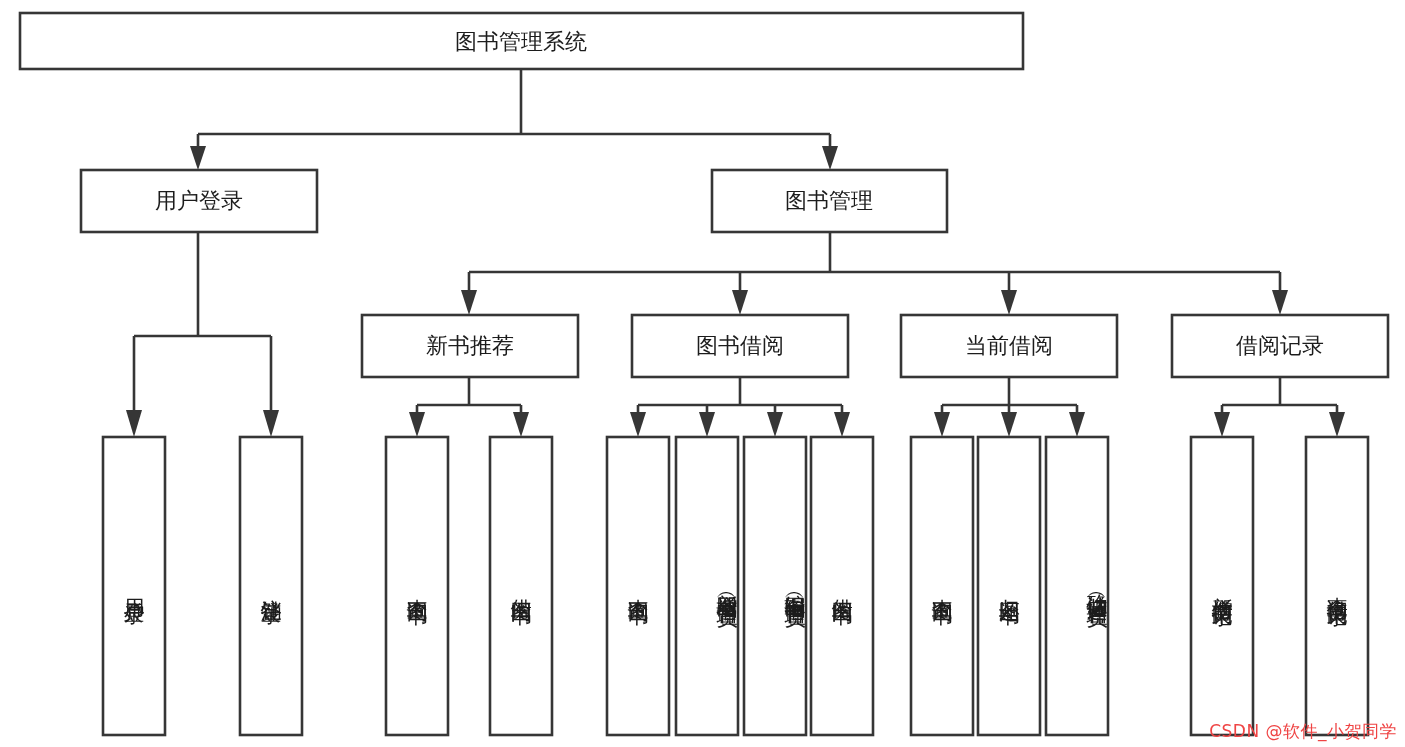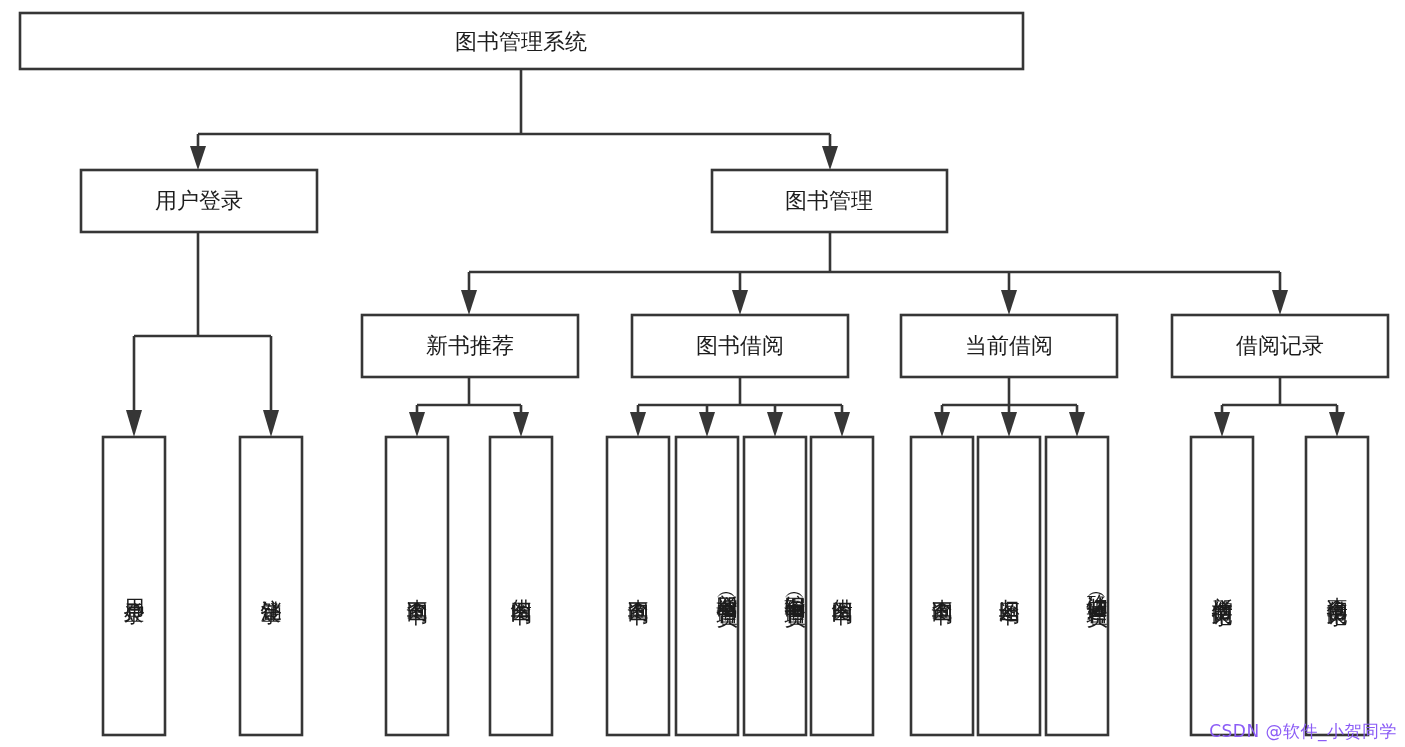--- a/index.html
+++ b/index.html
@@ -55,21 +55,21 @@
     text-align: center;
     white-space: nowrap;
     pointer-events: none;
   }
   .watermark {
     position: absolute;
     right: 8px;
     bottom: 4px;
     font-family: "DejaVu Sans", "Liberation Sans", sans-serif;
     font-size: 17px;
-    color: #8b5cf6;
+    color: #ef4444;
     letter-spacing: 0.5px;
     white-space: nowrap;
   }
 </style>
 </head>
 <body>
 
 <div id="diagram-root">
 
   <svg width="1405" height="747" viewBox="0 0 1405 747" xmlns="http://www.w3.org/2000/svg">

